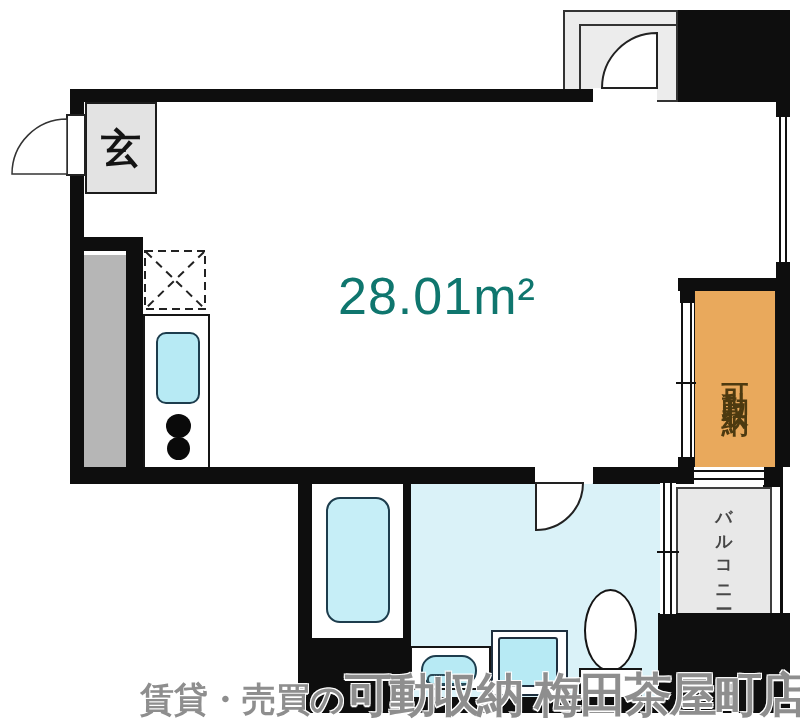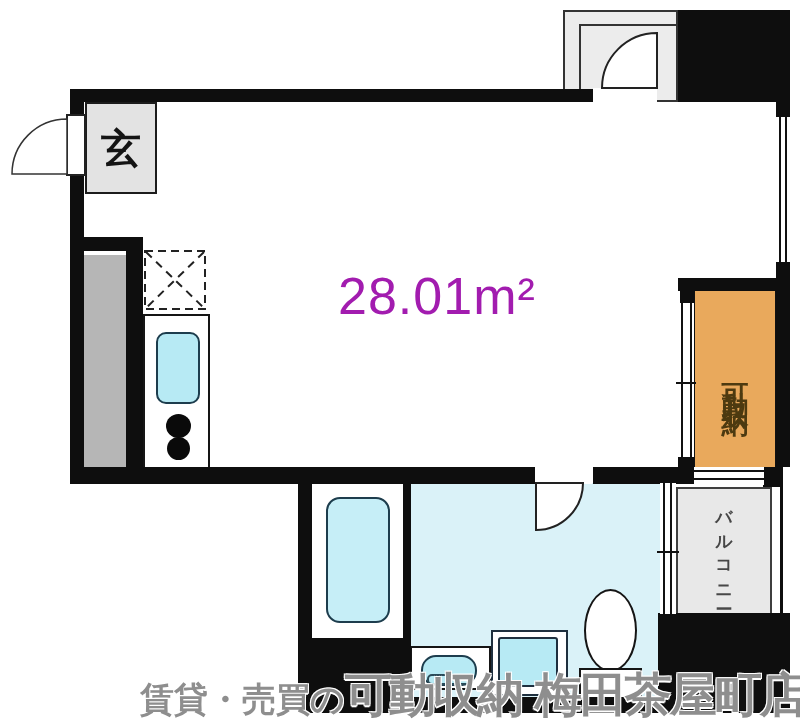--- a/index.html
+++ b/index.html
@@ -26,21 +26,21 @@
   .storage .vtext{writing-mode:vertical-rl;font-size:27px;letter-spacing:9px;
     color:#4d3a10;font-weight:600;}
   .balcony{position:absolute;background:#e8e8e8;border:2px solid #3f3f3f;
     display:flex;align-items:center;justify-content:center;}
   .balcony .vtext{writing-mode:vertical-rl;font-size:17px;letter-spacing:6px;
     color:#474747;font-weight:600;}
   .kitchen-unit{position:absolute;background:#fff;border:2px solid #151515;}
   .cyan-fix{position:absolute;background:#b7eaf4;border:2px solid #1d3d4d;}
   .white-fix{position:absolute;background:#fff;border:2px solid #151515;}
   .burner{position:absolute;background:#0a0a0a;border-radius:50%;}
-  .area-label{position:absolute;font-size:52px;color:#a21caf;letter-spacing:1px;
+  .area-label{position:absolute;font-size:52px;color:#0f766e;letter-spacing:1px;
     font-weight:500;white-space:nowrap;}
   .watermark{position:absolute;left:140px;top:664px;white-space:nowrap;color:#8e8e8e;
     text-shadow:1px 1px 0 #fff,-1px -1px 0 #fff,1px -1px 0 #fff,-1px 1px 0 #fff,0 2px 0 #fff;}
   .watermark .wm-small{font-size:34px;font-weight:600;letter-spacing:0px;}
   .watermark .wm-big{font-size:47px;font-weight:700;letter-spacing:-3px;}
   .watermark .wm-big2{font-size:47px;font-weight:700;letter-spacing:-2px;margin-left:14px;}
   svg.overlay{position:absolute;left:0;top:0;pointer-events:none;}
 </style>
 </head>
 <body>

